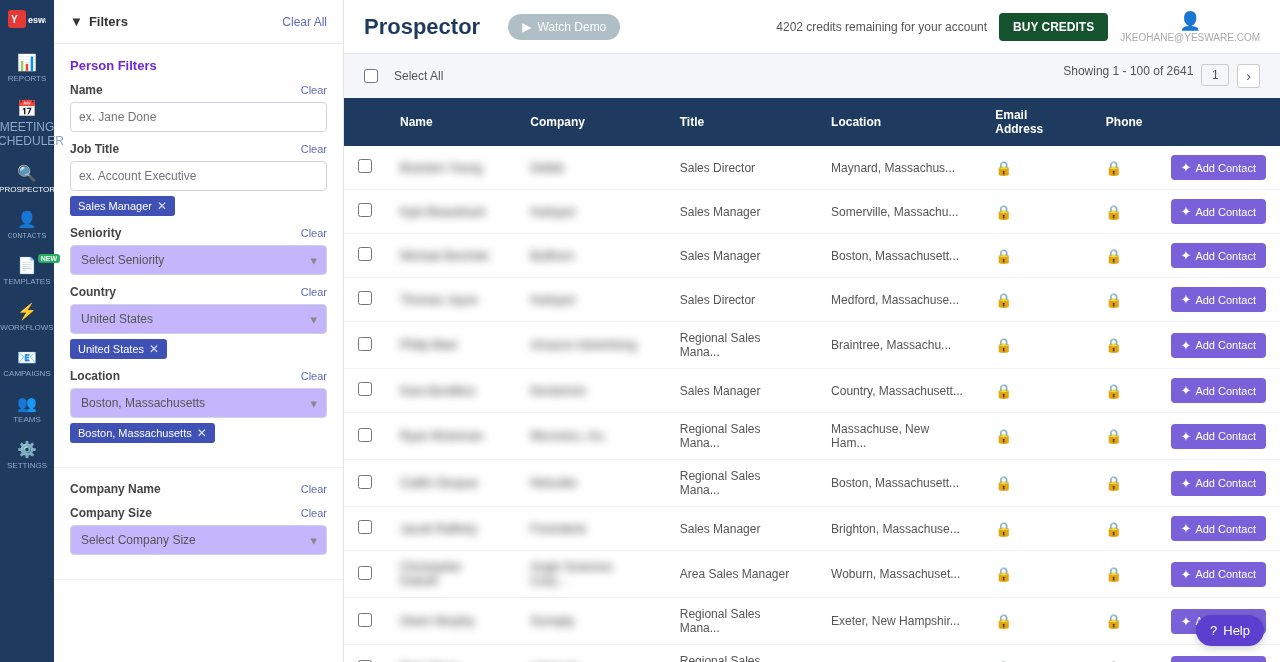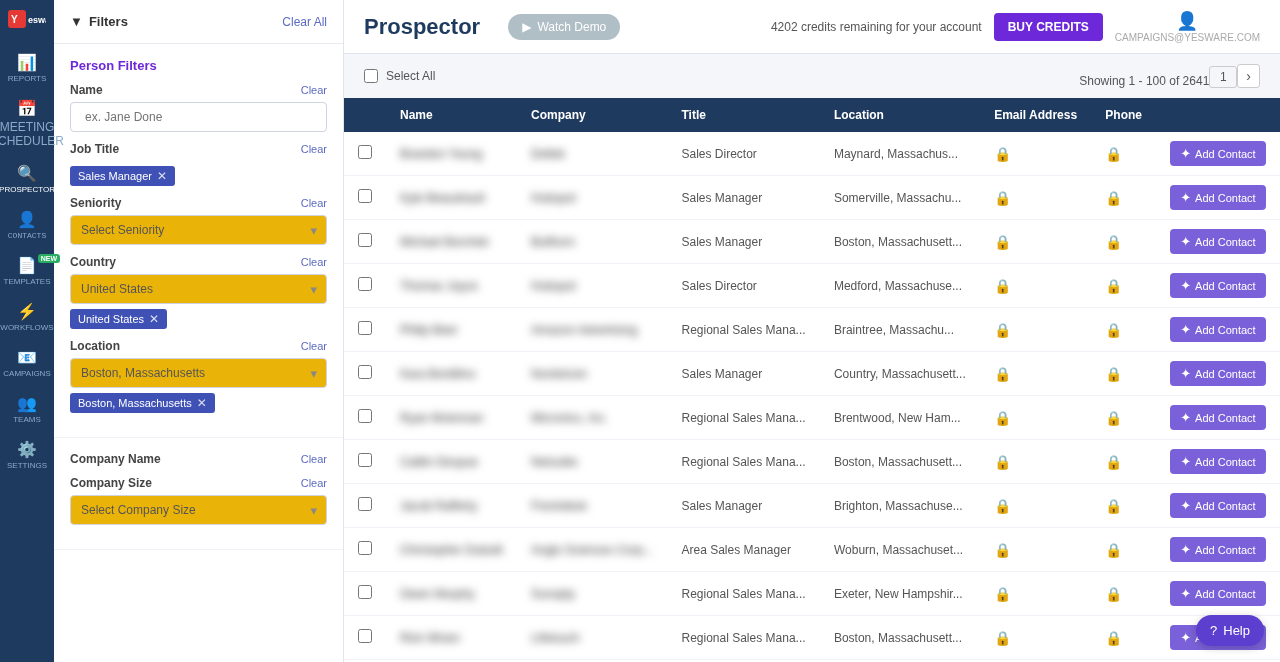--- a/index.html
+++ b/index.html
@@ -106,39 +106,39 @@
     }
     .clear-link {
       font-size: 11px;
       color: #5c6bc0;
       cursor: pointer;
       background: none;
       border: none;
     }
     .text-input {
       width: 100%;
-      padding: 7px 14px;
+      padding: 7px 8px;
       border: 1px solid #d0d4e0;
       border-radius: 4px;
       font-size: 12px;
       color: #aaa;
       outline: none;
     }
     .select-wrapper {
       position: relative;
     }
     .select-input {
       width: 100%;
       padding: 7px 10px;
       border: 1px solid #d0d4e0;
       border-radius: 4px;
       font-size: 12px;
       color: #555;
       appearance: none;
-      background: #eab308;
+      background: #c4b5fd;
       outline: none;
       cursor: pointer;
     }
     .select-chevron {
       position: absolute;
       right: 10px;
       top: 50%;
       transform: translateY(-50%);
       color: #888;
       pointer-events: none;
@@ -198,21 +198,21 @@
       margin-left: 16px;
     }
     .top-right {
       display: flex;
       align-items: center;
       gap: 12px;
       font-size: 12px;
       color: #555;
     }
     .buy-credits-btn {
-      background: #6d28d9;
+      background: #14532d;
       color: #fff;
       border: none;
       border-radius: 4px;
       padding: 7px 14px;
       font-size: 12px;
       font-weight: 600;
       cursor: pointer;
     }
     .user-area {
       display: flex;
@@ -236,27 +236,28 @@
     .table-toolbar {
       display: flex;
       align-items: center;
       justify-content: space-between;
       padding: 10px 20px;
       background: #f5f6fa;
     }
     .select-all-row {
       display: flex;
       align-items: flex-start;
+      gap: 16px;
+      font-size: 12px;
+      color: #555;
+    }
+    .pagination-info {
+      display: flex;
+      align-items: flex-start;
       gap: 8px;
-      font-size: 12px;
-      color: #555;
-    }
-    .pagination-info {
-      display: flex;
-      align-items: flex-end;
       font-size: 12px;
       color: #555;
     }
     .page-num-box {
       border: 1px solid #ccc;
       border-radius: 3px;
       padding: 3px 8px;
       font-size: 12px;
       min-width: 28px;
       text-align: center;
@@ -418,20 +419,21 @@
         <button class="clear-link">Clear</button>
       </div>
       <input type="text" class="text-input" placeholder="ex. Jane Done" style="">
     </div>
 
     <div class="field-row">
       <div class="field-header">
         <span class="field-label">Job Title</span>
         <button class="clear-link">Clear</button>
       </div>
+      <input type="text" class="text-input" placeholder="ex. Account Executive" style="">
       <div>
         <span class="tag">
           <span>Sales Manager</span>
           <span class="tag-x">✕</span>
         </span>
       </div>
     </div>
 
     <div class="field-row">
       <div class="field-header">
@@ -517,21 +519,21 @@
       <button class="watch-demo-btn">
         <span>▶</span>
         <span>Watch Demo</span>
       </button>
     </div>
     <div class="top-right">
       <span>4202 credits remaining for your account</span>
       <button class="buy-credits-btn">BUY CREDITS</button>
       <div class="user-area">
         <span class="user-icon">👤</span>
-        <span>CAMPAIGNS@YESWARE.COM</span>
+        <span>JKEOHANE@YESWARE.COM</span>
       </div>
     </div>
   </div>
 
   <div class="table-area">
     <div class="table-toolbar">
       <div class="select-all-row">
         <input type="checkbox" class="cb" style="">
         <span>Select All</span>
       </div>
@@ -628,21 +630,21 @@
       <td><span class="lock-icon">🔒</span></td>
       <td>
               <button class="add-contact-btn"><span class="plus-icon">✦</span>Add Contact</button>
             </td>
     </tr>
           <tr>
       <td><input type="checkbox" class="cb" style=""></td>
       <td><span class="blurred-text">Ryan Mclennan</span></td>
       <td><span class="blurred-text">Micronics, Inc.</span></td>
       <td>Regional Sales Mana...</td>
-      <td>Brentwood, New Ham...</td>
+      <td>Massachuse, New Ham...</td>
       <td><span class="lock-icon">🔒</span></td>
       <td><span class="lock-icon">🔒</span></td>
       <td>
               <button class="add-contact-btn"><span class="plus-icon">✦</span>Add Contact</button>
             </td>
     </tr>
           <tr>
       <td><input type="checkbox" class="cb" style=""></td>
       <td><span class="blurred-text">Caitlin Despue</span></td>
       <td><span class="blurred-text">Netsuike</span></td>

